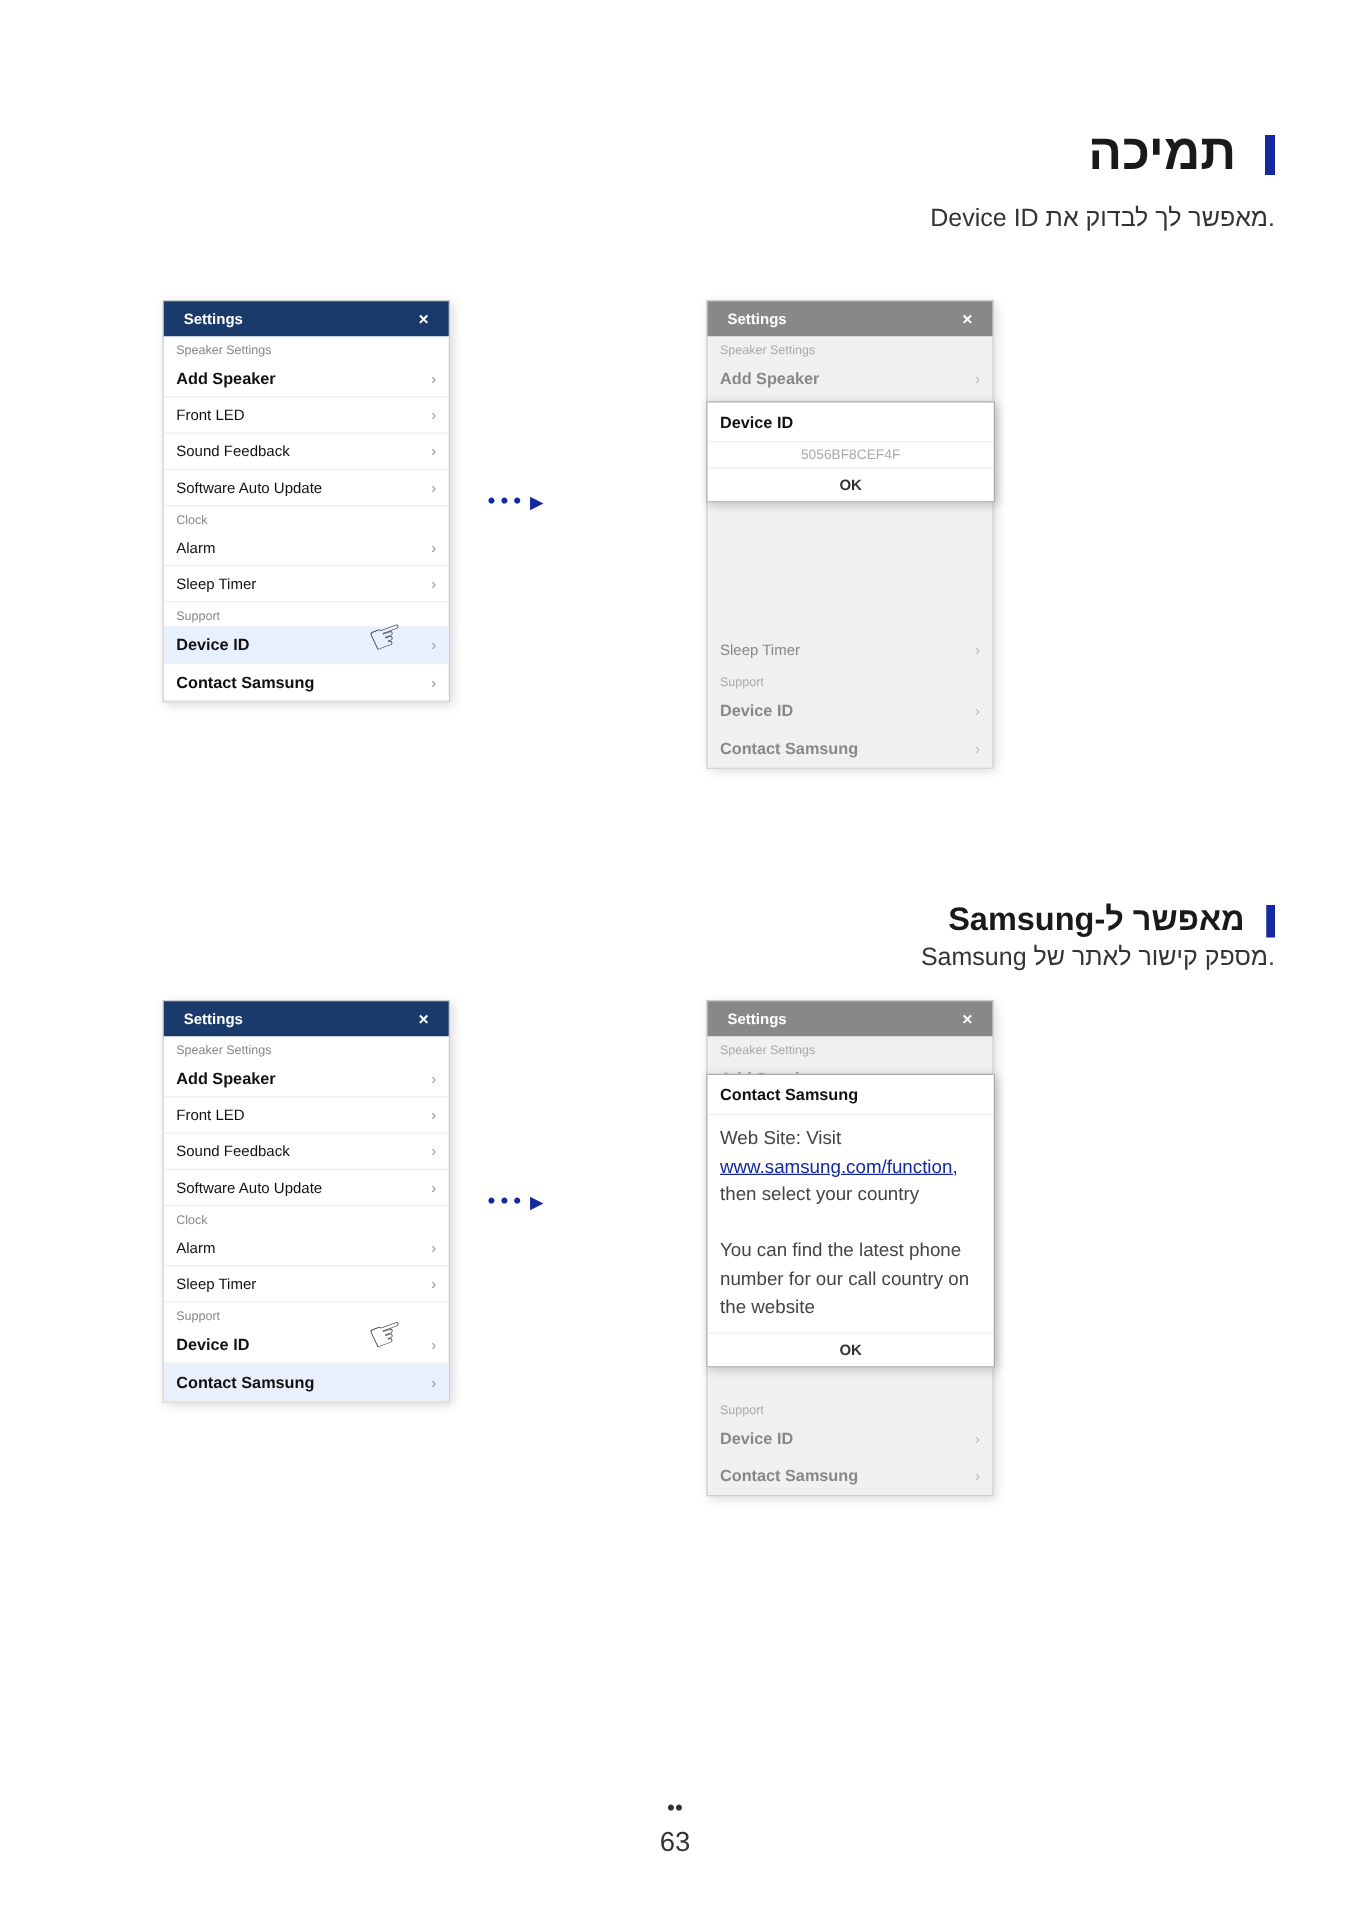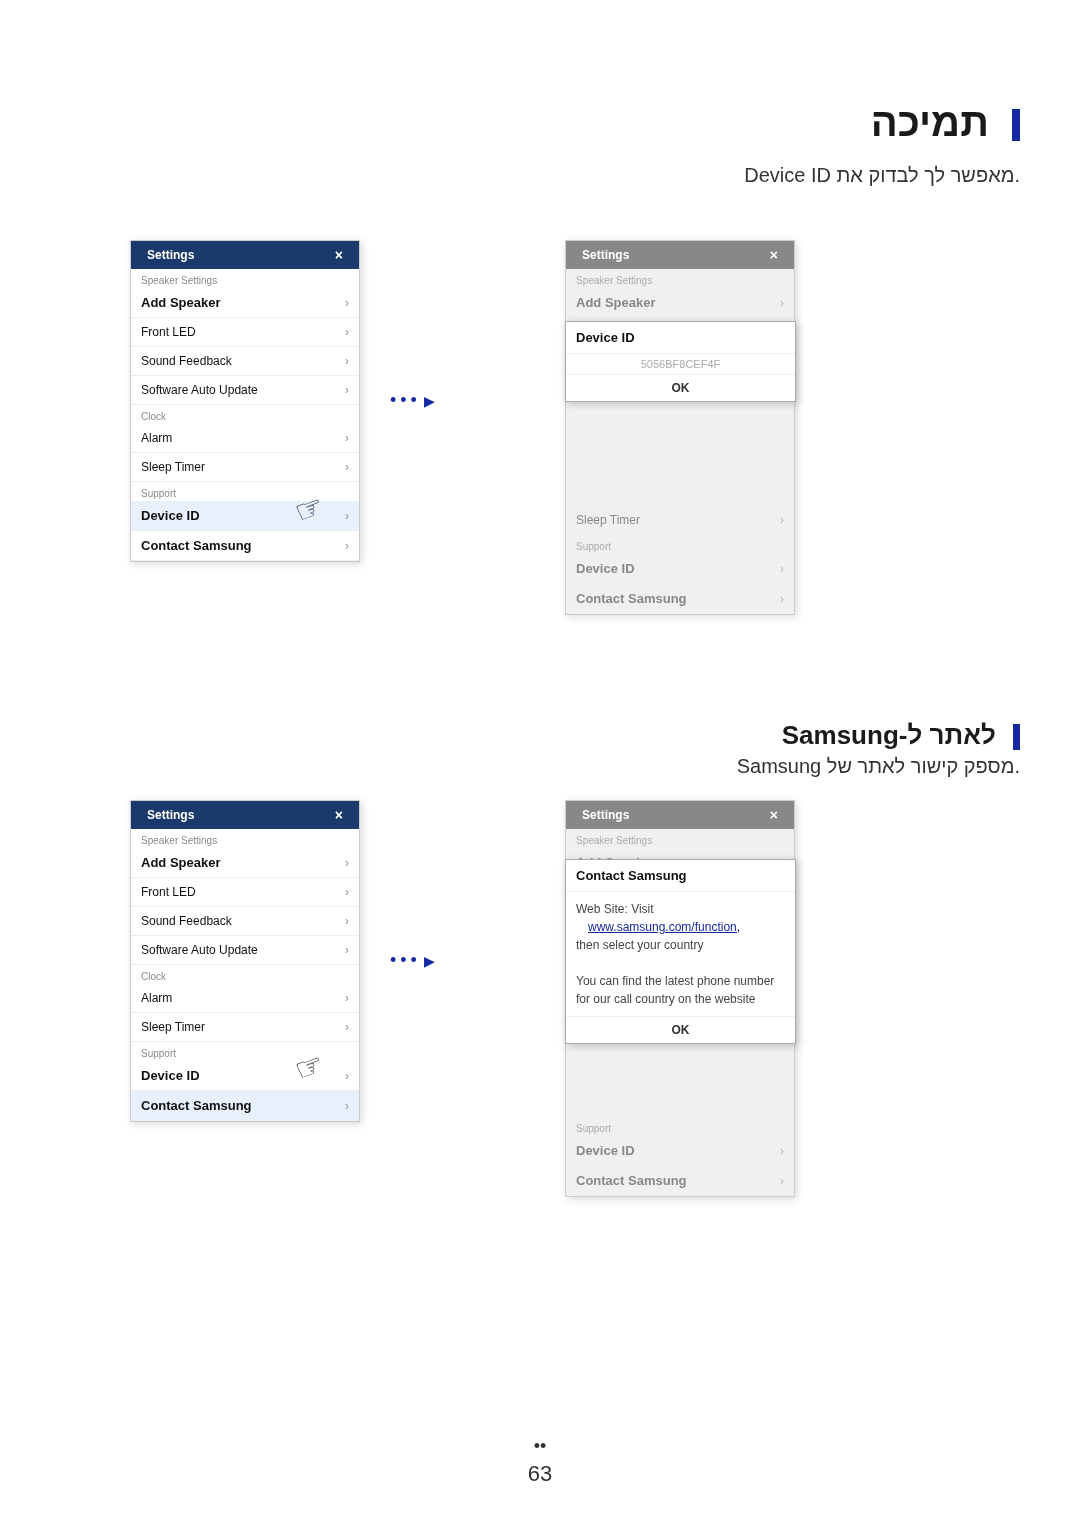--- a/index.html
+++ b/index.html
@@ -156,28 +156,27 @@
       text-align: center;
       padding: 6px;
       font-size: 12px;
       font-weight: bold;
       color: #333;
       border-top: 1px solid #eee;
       cursor: pointer;
     }
     .dialog-overlay .dialog-text {
       padding: 8px 10px;
-      font-size: 12px;
+      font-size: 15px;
       color: #444;
       line-height: 1.5;
     }
     .dialog-overlay .dialog-text a {
       color: #1428A0;
       text-decoration: underline;
-      margin-left: 12px;
     }
 
     
     .arrow-dots {
       position: absolute;
       display: flex;
       align-items: center;
       gap: 3px;
       font-size: 16px;
       color: #1428A0;
@@ -311,21 +310,21 @@
     </div>
     <div class="menu-item bold-item">
       <span class="item-label">Contact Samsung</span>
       <span class="chevron">›</span>
     </div>
   </div>
 </div>
 
 <div class="subsection-header" style="top: 720px;">
   <div class="title">
-    <span>לאתר ל-Samsung</span>
+    <span>מאפשר ל-Samsung</span>
   </div>
   <div class="subtitle">
     <span>.מספק קישור לאתר של Samsung</span>
   </div>
 </div>
 
 <div class="settings-panel" style="top: 800px; left: 130px; width: 230px;">
   <div class="panel-header">
     <span>Settings</span>
     <span class="close-btn">×</span>

